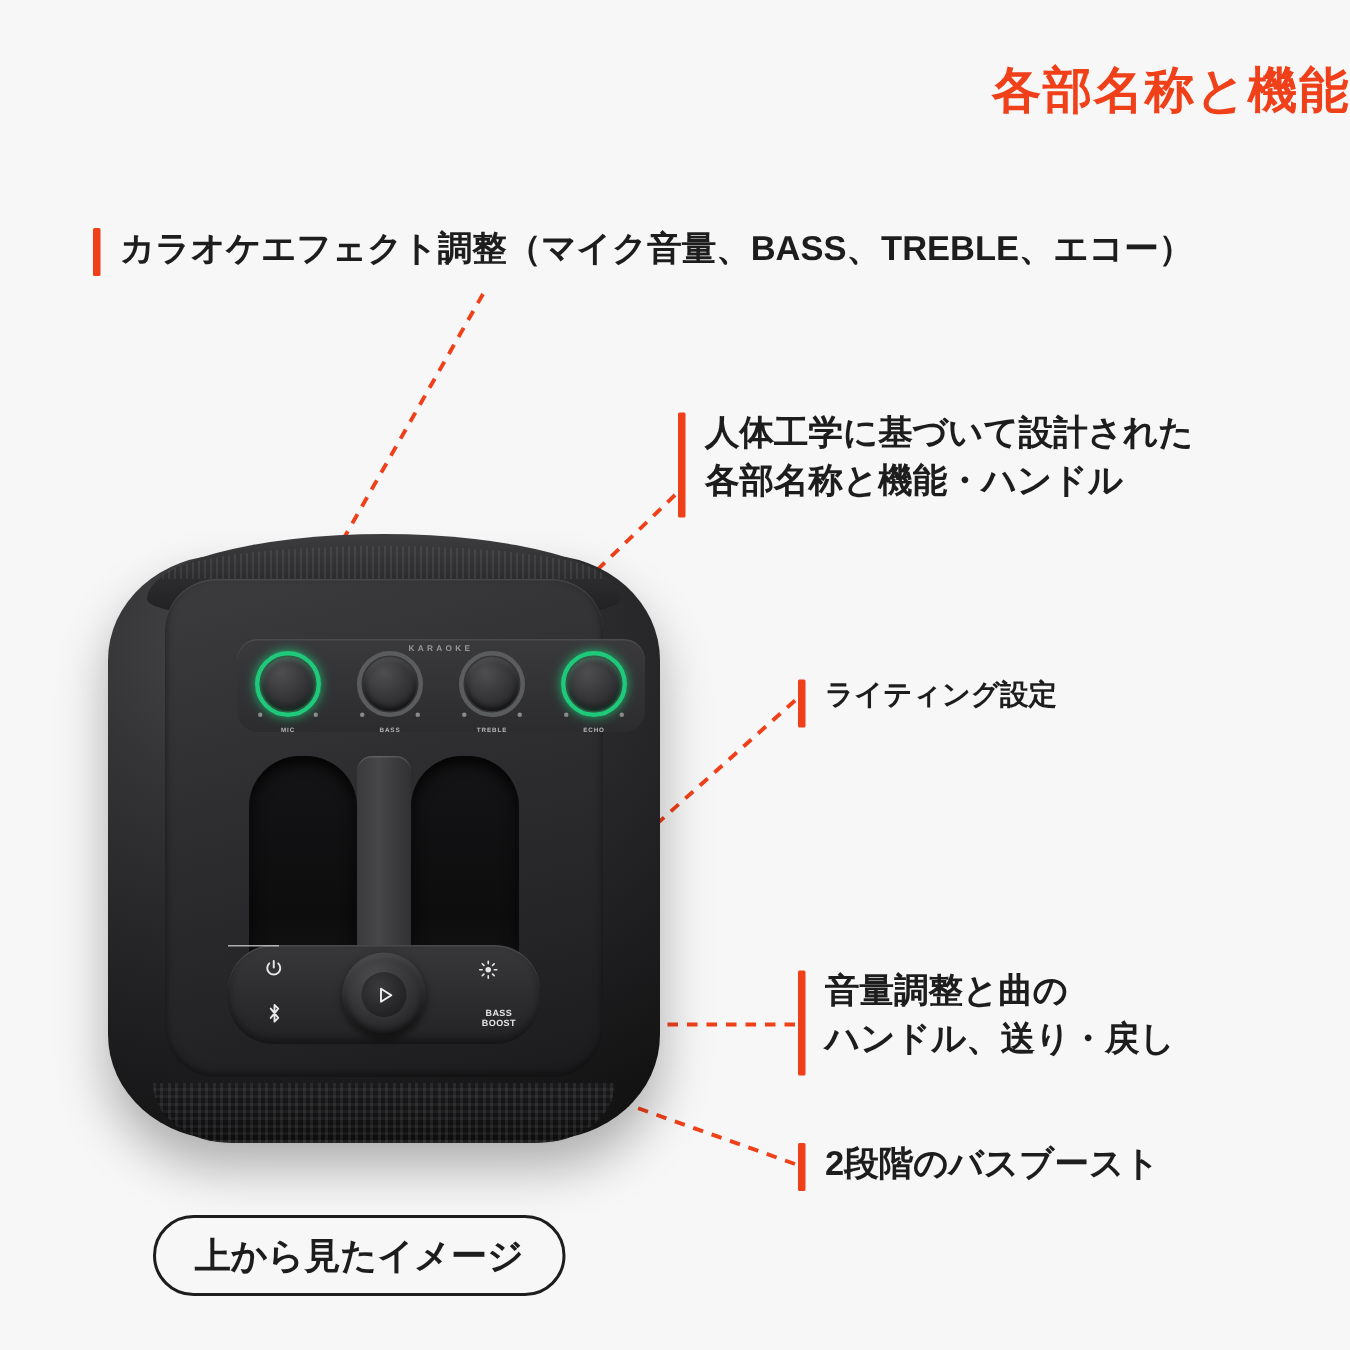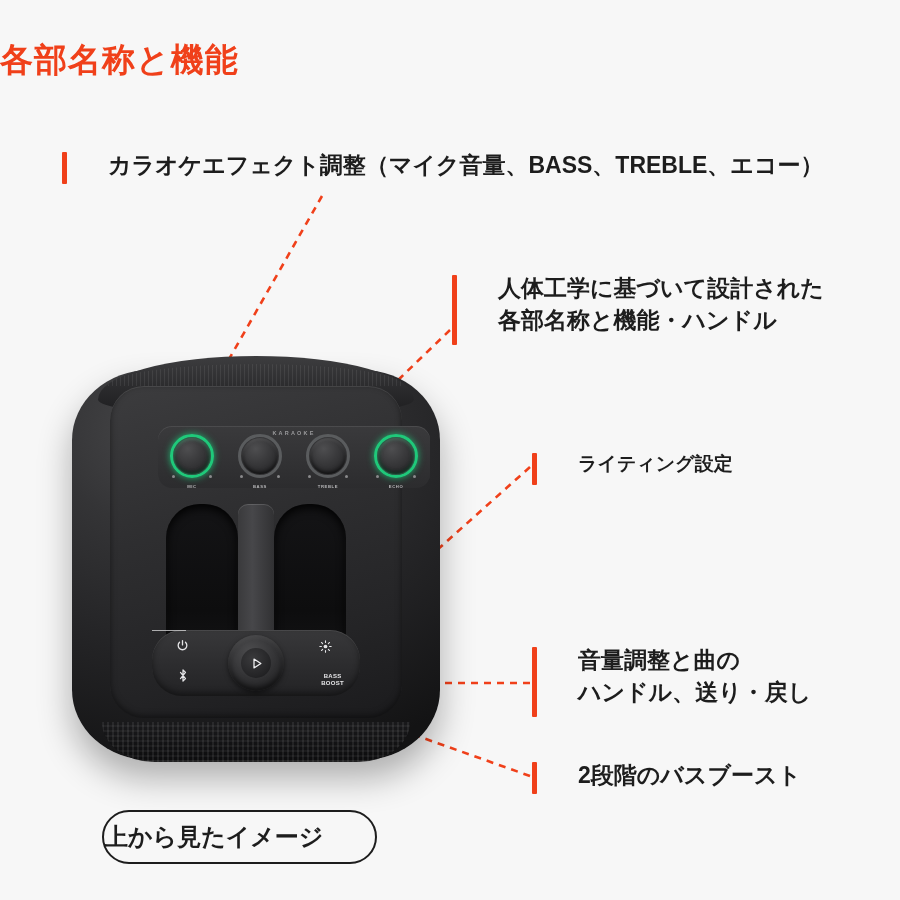--- a/index.html
+++ b/index.html
@@ -8,33 +8,32 @@
     background:#f7f7f7;
     font-family:"Liberation Sans","DejaVu Sans",sans-serif;
     position:relative;
     overflow:hidden;
   }
   #stage { position:absolute; inset:0; width:900px; height:900px; }
 
   
   .title {
     position:absolute; left:0; top:38px; width:900px;
-    text-align:left;
+    text-align:right;
     font-size:33px; font-weight:bold;
     color:#f0401a;
     letter-spacing:1px;
   }
 
   
   .label {
     position:absolute;
     display:flex; align-items:flex-start;
     color:#1d1d1d;
     font-weight:bold;
-    gap:28px;
   }
   .bar {
     width:5px; background:#f0401a; flex:0 0 5px;
     margin-right:13px; border-radius:1px;
   }
   .ltext { line-height:1.38; white-space:nowrap; }
 
   #lbl-karaoke { left:62px; top:150px; font-size:23px; }
   #lbl-karaoke .bar { height:32px; margin-top:2px; }
 
@@ -48,21 +47,21 @@
   #lbl-volume .bar { height:70px; margin-top:2px; }
 
   #lbl-bass    { left:532px; top:760px; font-size:23px; }
   #lbl-bass .bar { height:32px; margin-top:2px; }
 
   
   .caption {
     position:absolute; left:102px; top:810px;
     width:275px; height:54px;
     border:2.5px solid #1d1d1d; border-radius:27px;
-    display:flex; align-items:center; 
+    display:flex; align-items:center; justify-content:center;
     font-size:24px; font-weight:bold; color:#1d1d1d;
     background:#f7f7f7;
   }
 
   
   #connectors { position:absolute; left:0; top:0; width:900px; height:900px; pointer-events:none; }
 
   
   #speaker {
     position:absolute; left:72px; top:352px;

